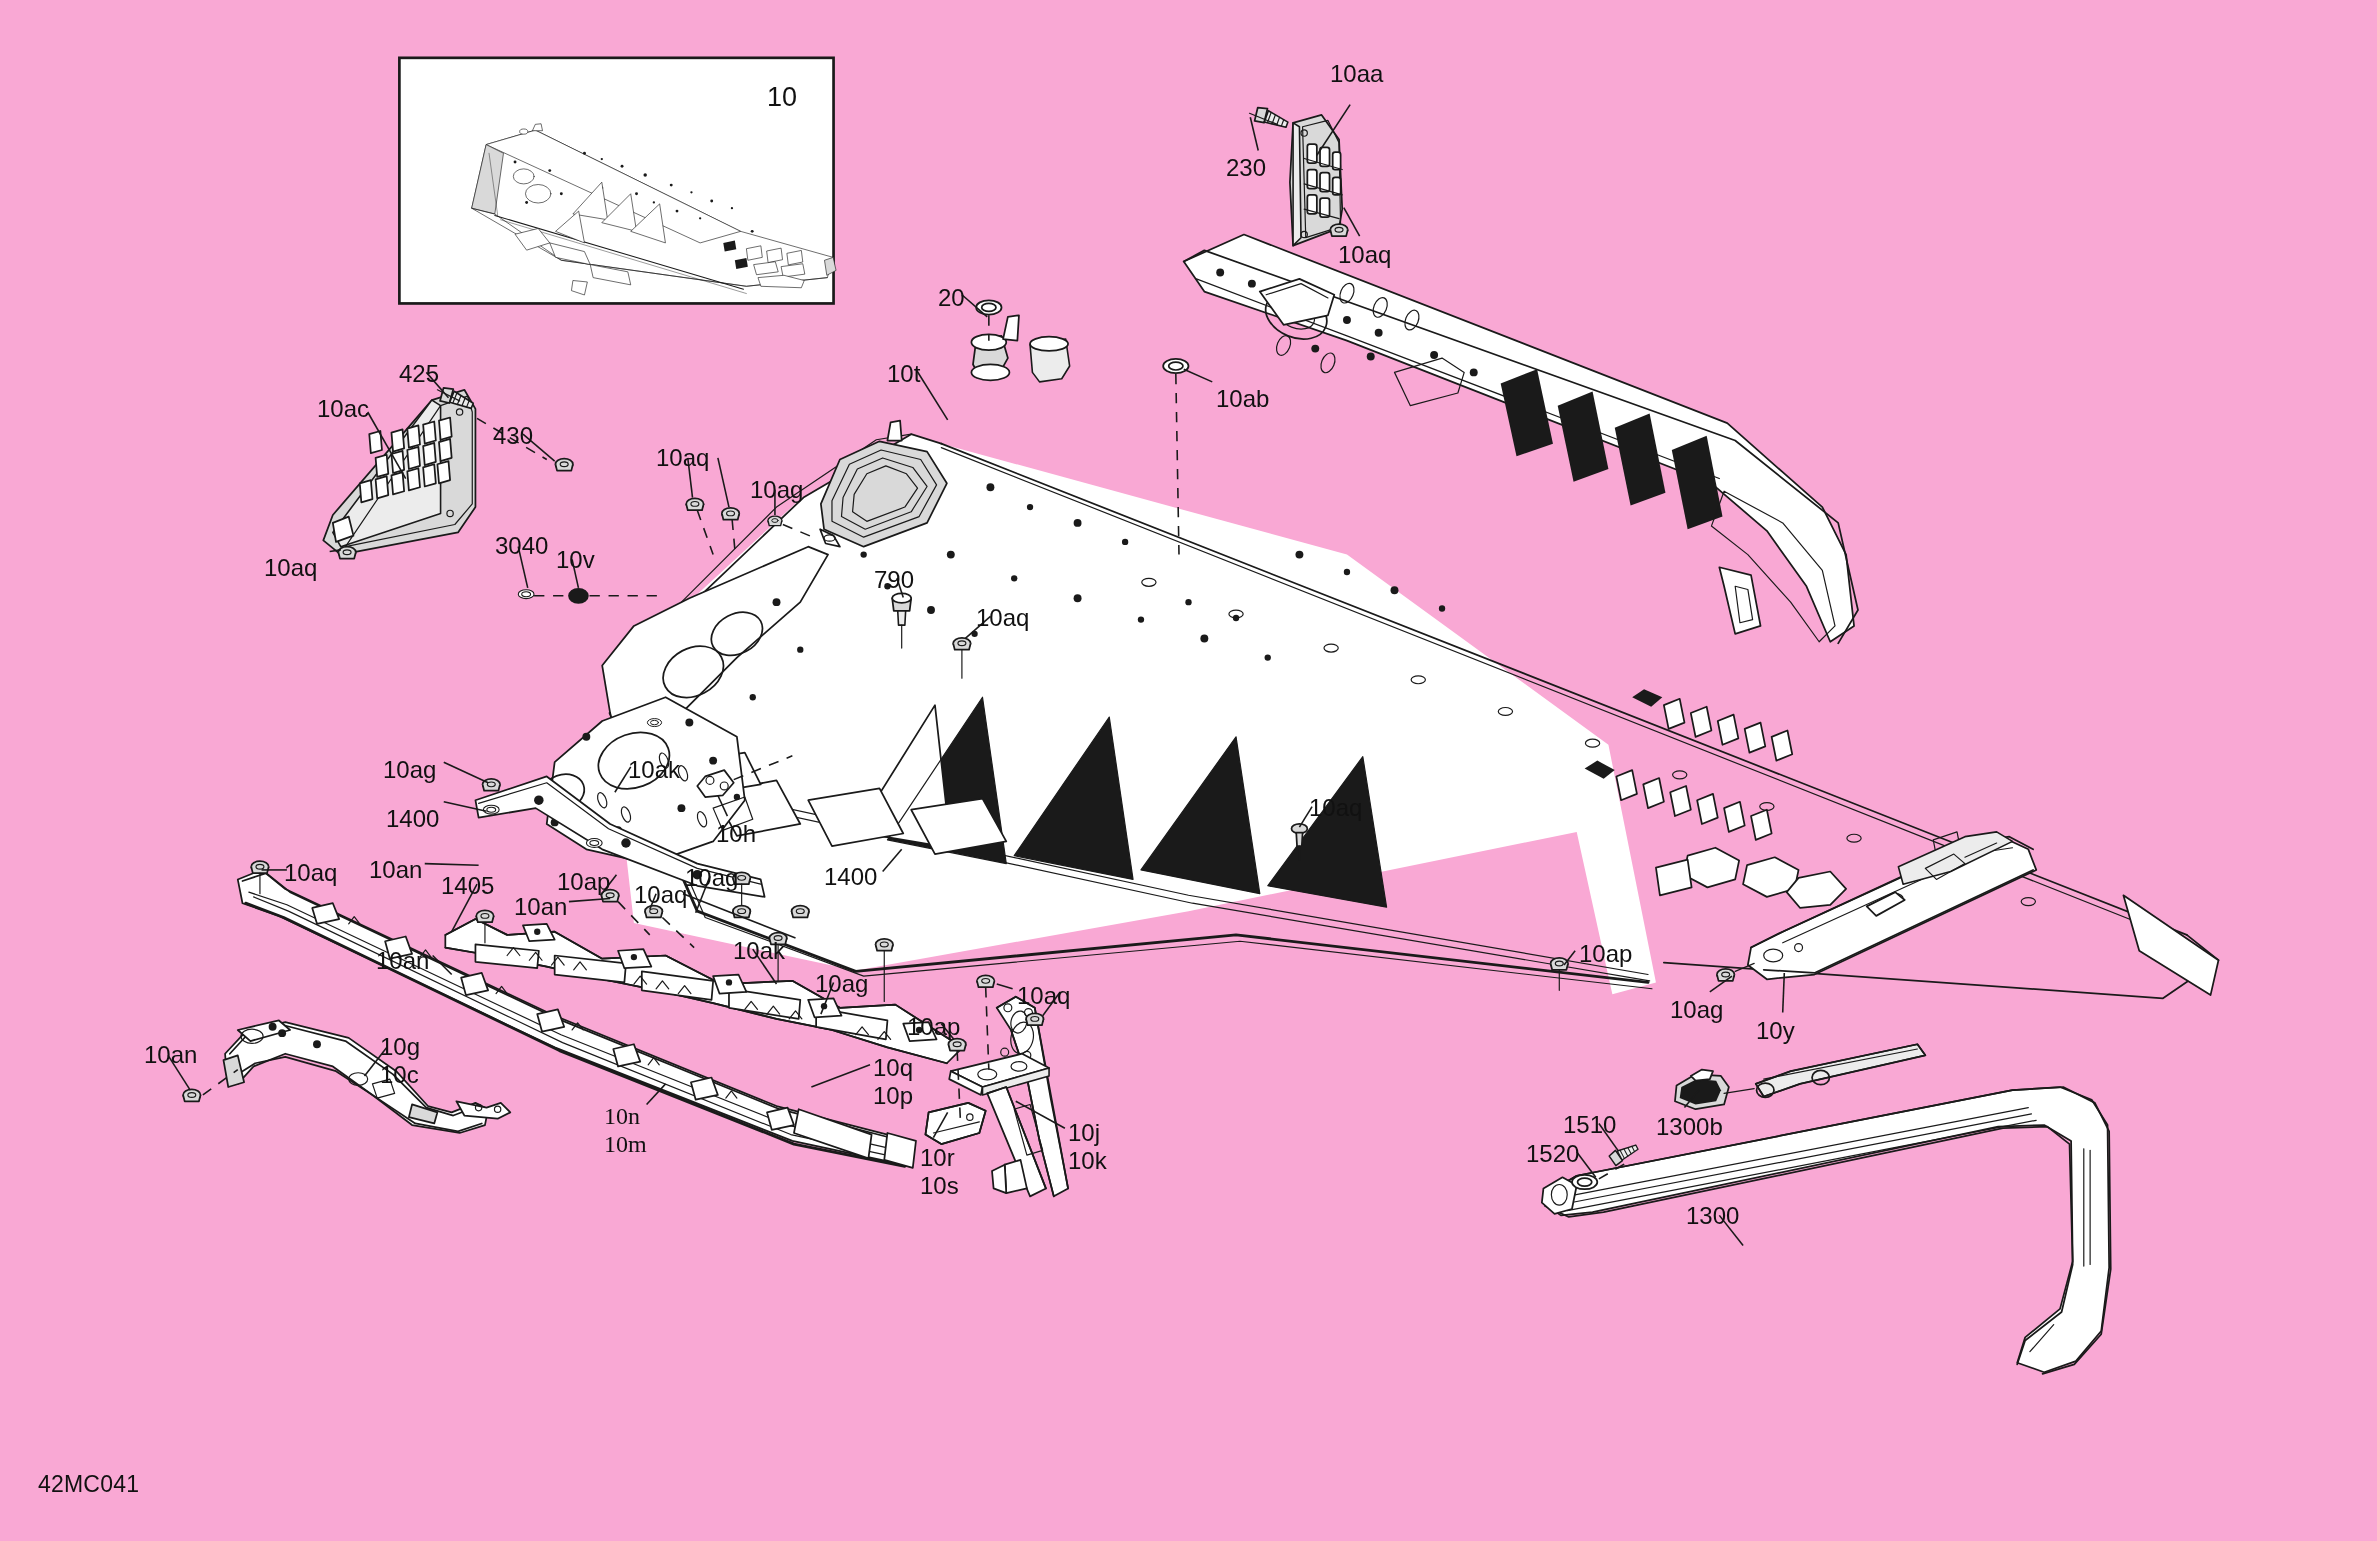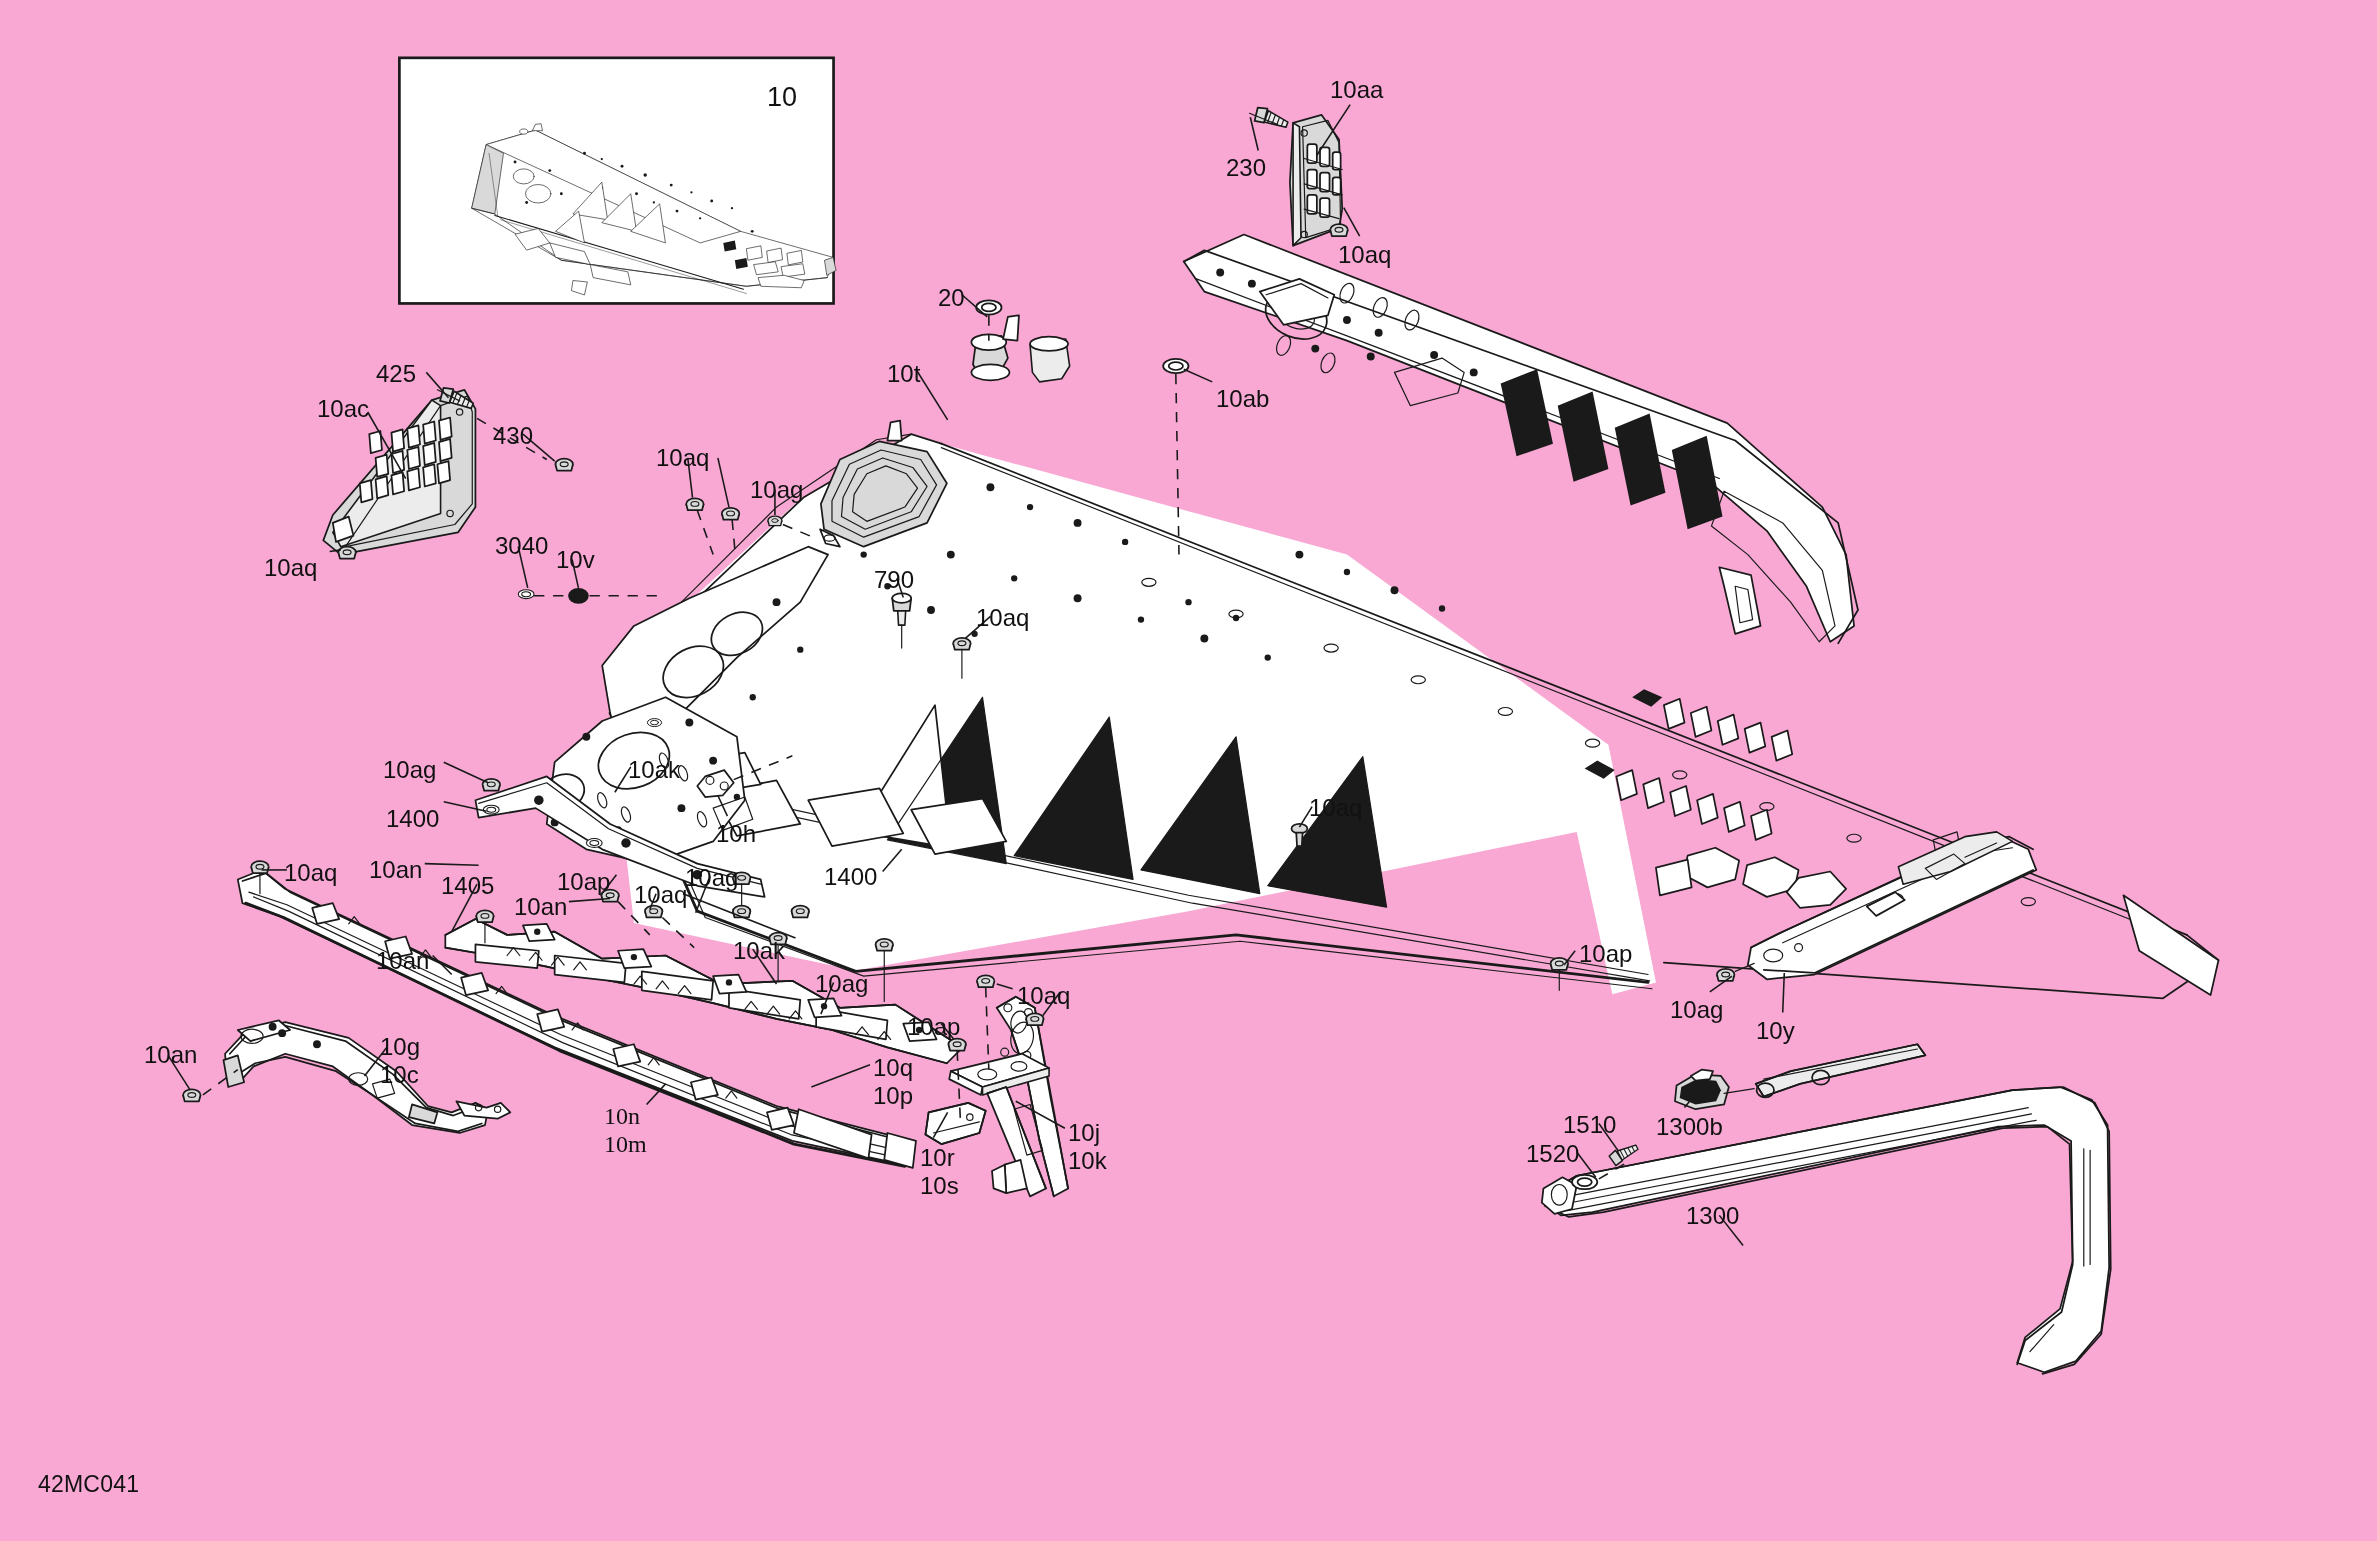--- a/index.html
+++ b/index.html
@@ -834,27 +834,27 @@
 
       <path d="M2126,1398 L2144,1376" class="lead"></path>
 
       <path d="M2170,1534 L2200,1572" class="lead"></path>
     </g>
   </svg>
 
   <div class="inset-num" style="left:767px; top:82px;">10</div>
 
   <div id="callout-layer">
-      <div class="callout" style="left: 1330px; top: 77px;">10aa</div>
+      <div class="callout" style="left: 1330px; top: 61px;">10aa</div>
       <div class="callout" style="left: 1226px; top: 155px;">230</div>
       <div class="callout" style="left: 1338px; top: 242px;">10aq</div>
       <div class="callout" style="left: 938px; top: 285px;">20</div>
       <div class="callout" style="left: 887px; top: 361px;">10t</div>
       <div class="callout" style="left: 1216px; top: 386px;">10ab</div>
-      <div class="callout" style="left: 376px; top: 361px; text-align: center;">425</div>
+      <div class="callout" style="left: 399px; top: 361px; text-align: center;">425</div>
       <div class="callout" style="left: 317px; top: 396px;">10ac</div>
       <div class="callout" style="left: 493px; top: 423px;">430</div>
       <div class="callout" style="left: 656px; top: 445px;">10aq</div>
       <div class="callout" style="left: 750px; top: 477px;">10ag</div>
       <div class="callout" style="left: 264px; top: 555px;">10aq</div>
       <div class="callout" style="left: 495px; top: 533px;">3040</div>
       <div class="callout" style="left: 556px; top: 547px;">10v</div>
       <div class="callout" style="left: 874px; top: 567px;">790</div>
       <div class="callout" style="left: 976px; top: 605px;">10aq</div>
       <div class="callout" style="left: 383px; top: 757px;">10ag</div>

